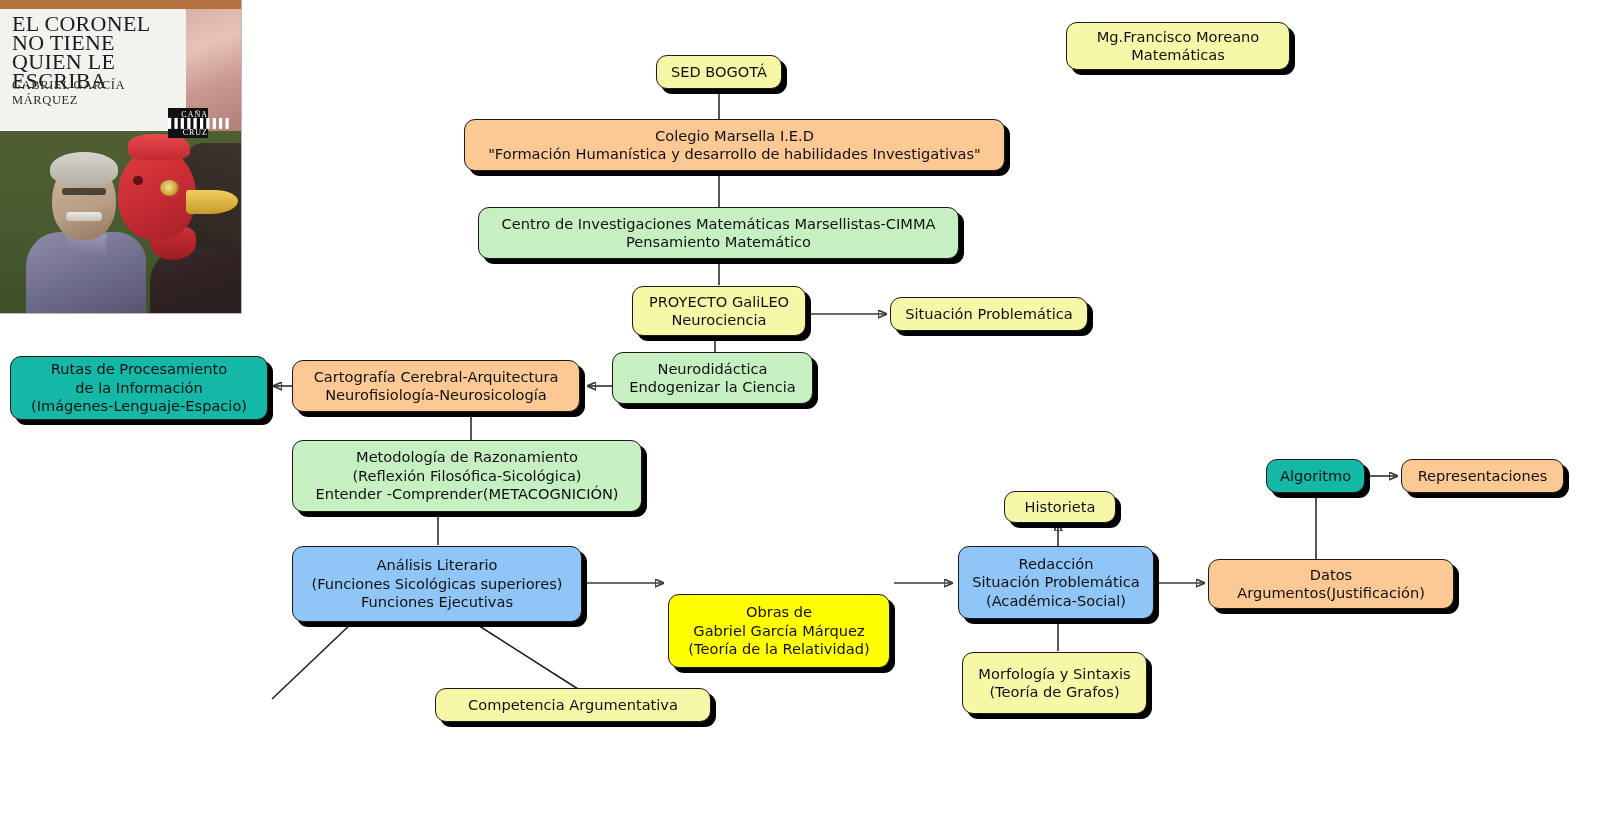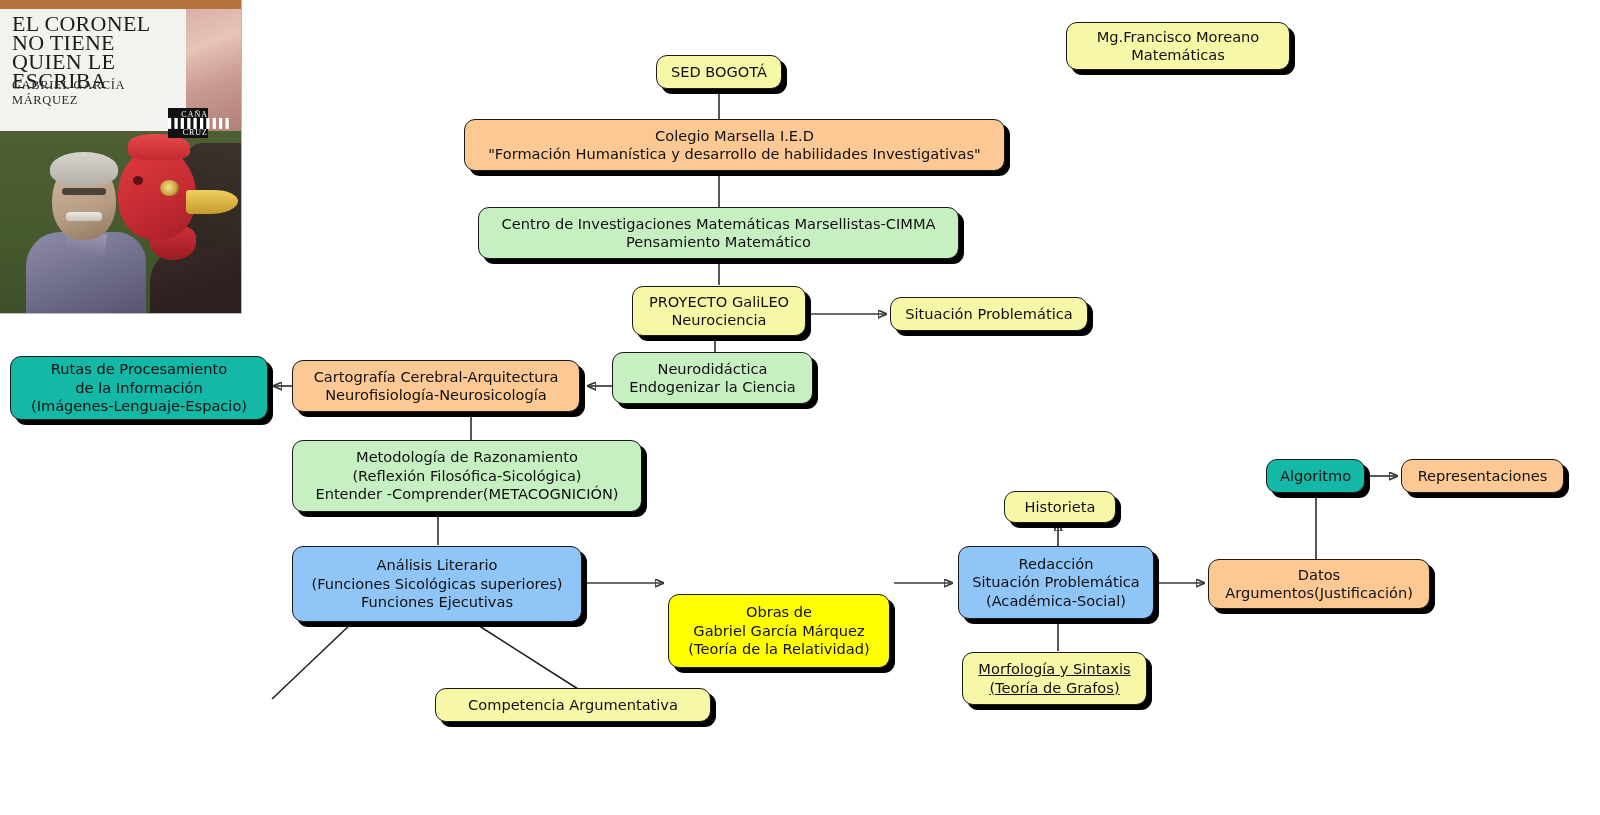--- a/index.html
+++ b/index.html
@@ -192,24 +192,24 @@
   <div class="node y-bright" style="left:668px;top:546px;width:222px;height:74px;">Obras de
 Gabriel García Márquez
 (Teoría de la Relatividad)</div>
 
   <div class="node blue" style="left:958px;top:546px;width:196px;height:73px;">Redacción
 Situación Problemática
 (Académica-Social)</div>
 
   <div class="node y-pale" style="left:1004px;top:491px;width:112px;height:32px;">Historieta</div>
 
-  <div class="node y-pale" style="left:962px;top:652px;width:185px;height:53px;text-decoration:underline;">Morfología y Sintaxis
+  <div class="node y-pale" style="left:962px;top:652px;width:185px;height:62px;">Morfología y Sintaxis
 (Teoría de Grafos)</div>
 
-  <div class="node orange" style="left:1208px;top:559px;width:222px;height:50px;">Datos
+  <div class="node orange" style="left:1208px;top:559px;width:246px;height:50px;">Datos
 Argumentos(Justificación)</div>
 
   <div class="node y-mid" style="left:1266px;top:459px;width:99px;height:34px;">Algoritmo</div>
 
   <div class="node orange" style="left:1401px;top:459px;width:163px;height:34px;">Representaciones</div>
 
   <div class="node y-pale" style="left:435px;top:688px;width:276px;height:34px;">Competencia Argumentativa</div>
 
 
 </div>

